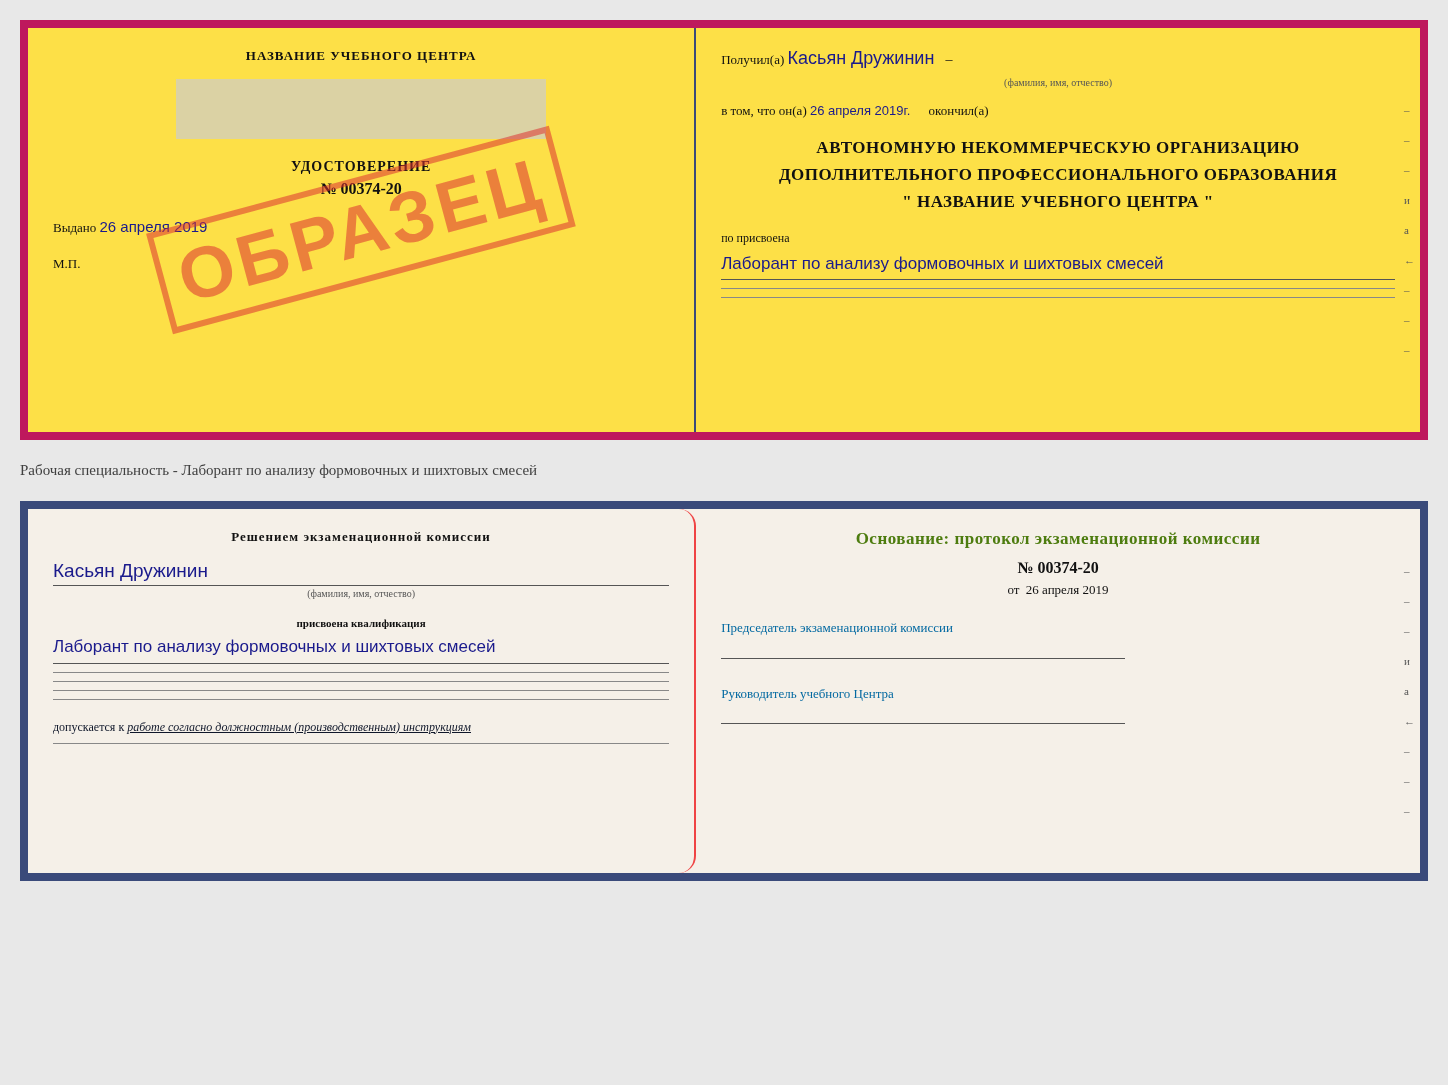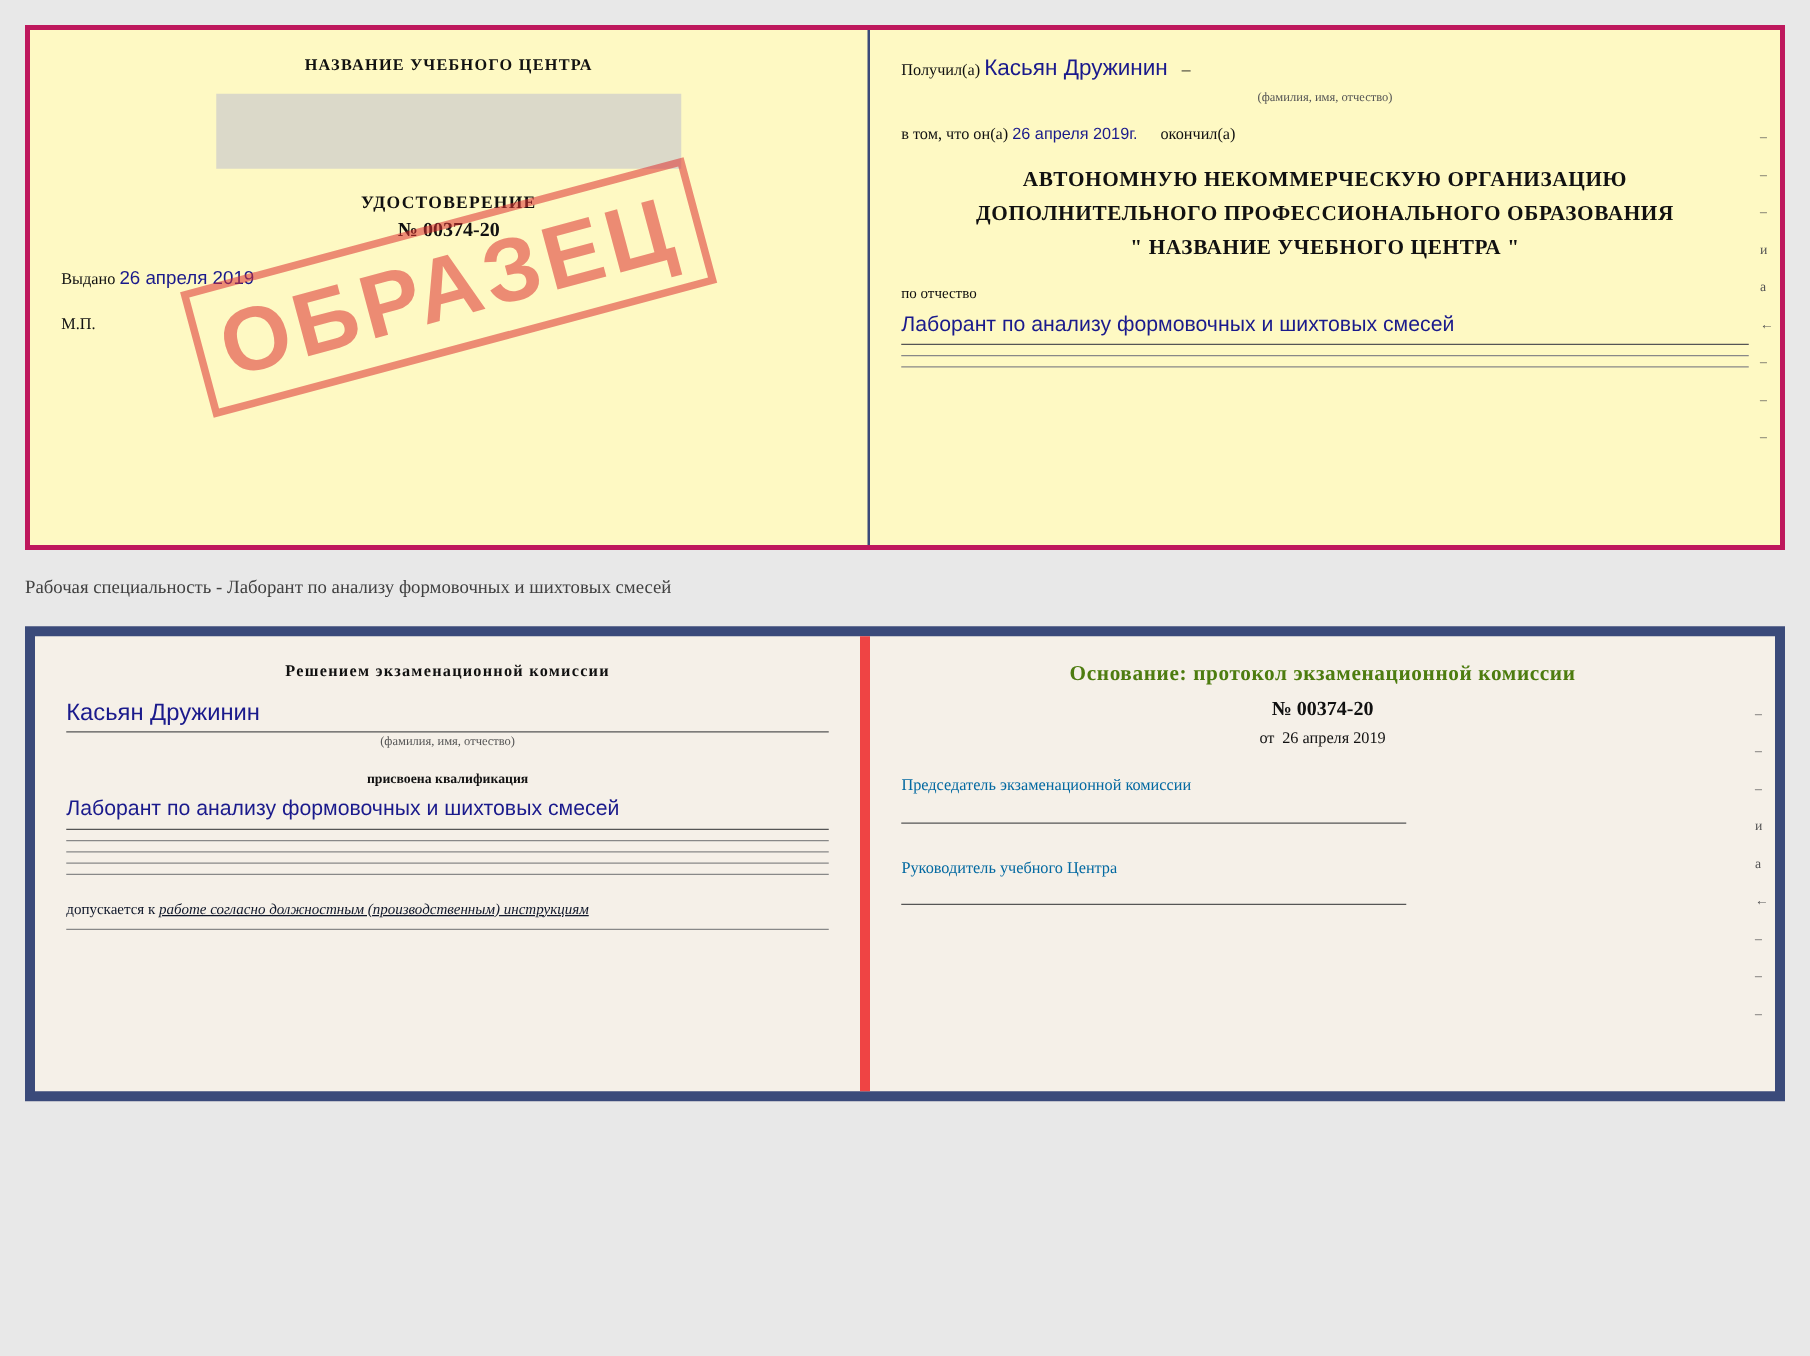--- a/index.html
+++ b/index.html
@@ -13,22 +13,22 @@
 
     .page-wrapper {
       display: flex;
       flex-direction: column;
       gap: 18px;
     }
 
     
     .document-top {
       display: flex;
-      background: #fef9c3;
-      border: 4px solid #be185d;
+      background: #fde047;
+      border: 8px solid #be185d;
       position: relative;
       min-height: 420px;
     }
 
     .doc-left {
       width: 48%;
       border-right: 2px solid #3a4a7a;
       padding: 20px 25px;
       position: relative;
       overflow: hidden;
@@ -191,23 +191,24 @@
     .document-bottom {
       display: flex;
       background: #f5f0e8;
       border: 8px solid #3a4a7a;
       position: relative;
       min-height: 380px;
     }
 
     .doc-bottom-left {
       width: 48%;
-      border-right: 8px solid #ef4444;
+      border-right: 2px solid #ef4444;
       padding: 20px 25px;
       position: relative;
+      border-radius: 17px;
     }
 
     .doc-bottom-right {
       width: 52%;
       padding: 20px 25px;
       position: relative;
     }
 
     .reshenie-title {
       font-size: 13px;
@@ -369,21 +370,21 @@
         <span style="margin-left:15px;">окончил(а)</span>
       </div>
 
       <div class="org-name-block">
         <div>АВТОНОМНУЮ НЕКОММЕРЧЕСКУЮ ОРГАНИЗАЦИЮ</div>
         <div>ДОПОЛНИТЕЛЬНОГО ПРОФЕССИОНАЛЬНОГО ОБРАЗОВАНИЯ</div>
         <div>" НАЗВАНИЕ УЧЕБНОГО ЦЕНТРА "</div>
       </div>
 
       <div class="profession-line">
-        <span>по отчество</span>
+        <span>по присвоена</span>
         <span class="profession-handwrite">Лаборант по анализу формовочных и шихтовых смесей</span>
       </div>
       <hr class="line-separator">
       <hr class="line-separator">
 
       <div class="side-marks">
         <span>–</span>
         <span>–</span>
         <span>–</span>
         <span>и</span>

